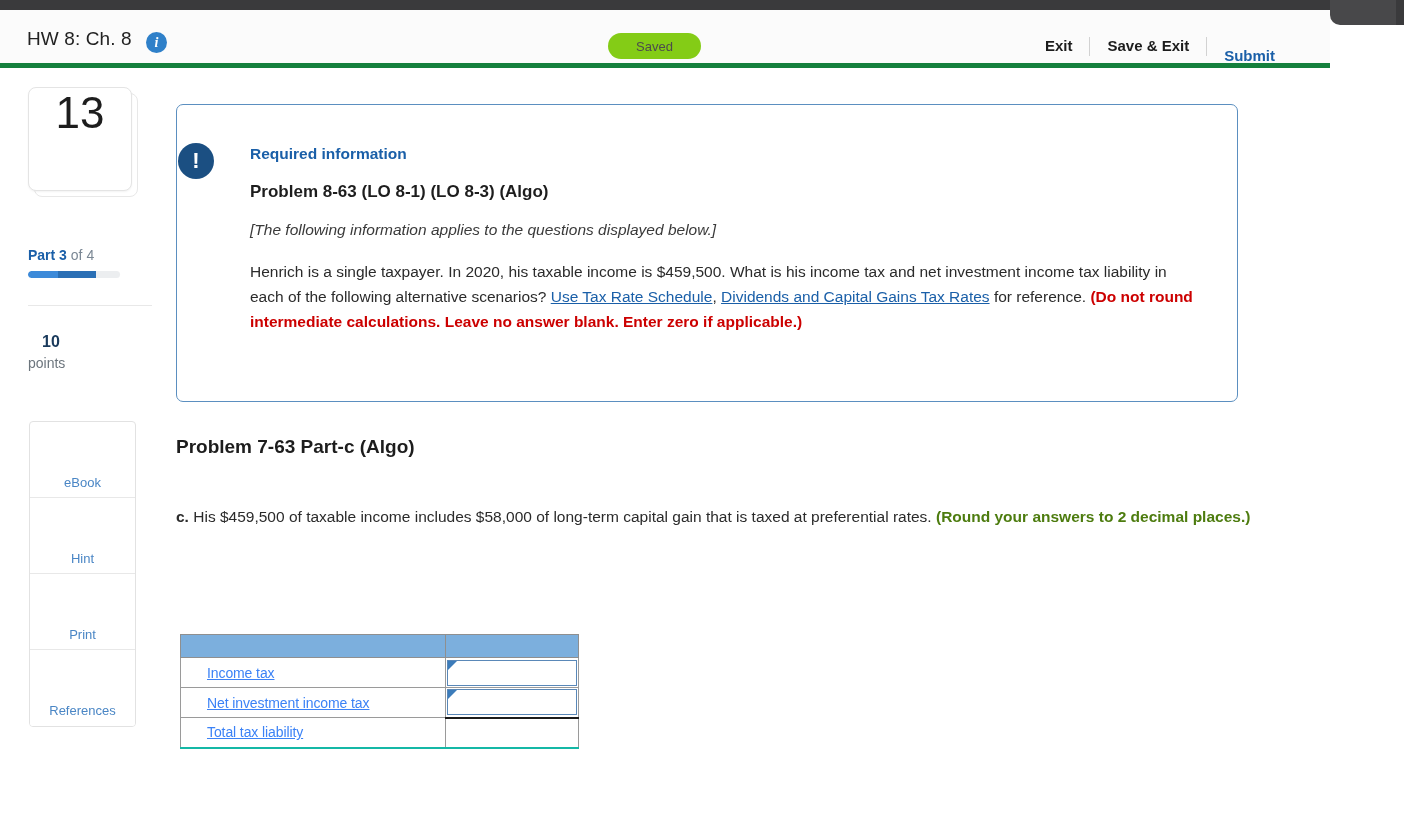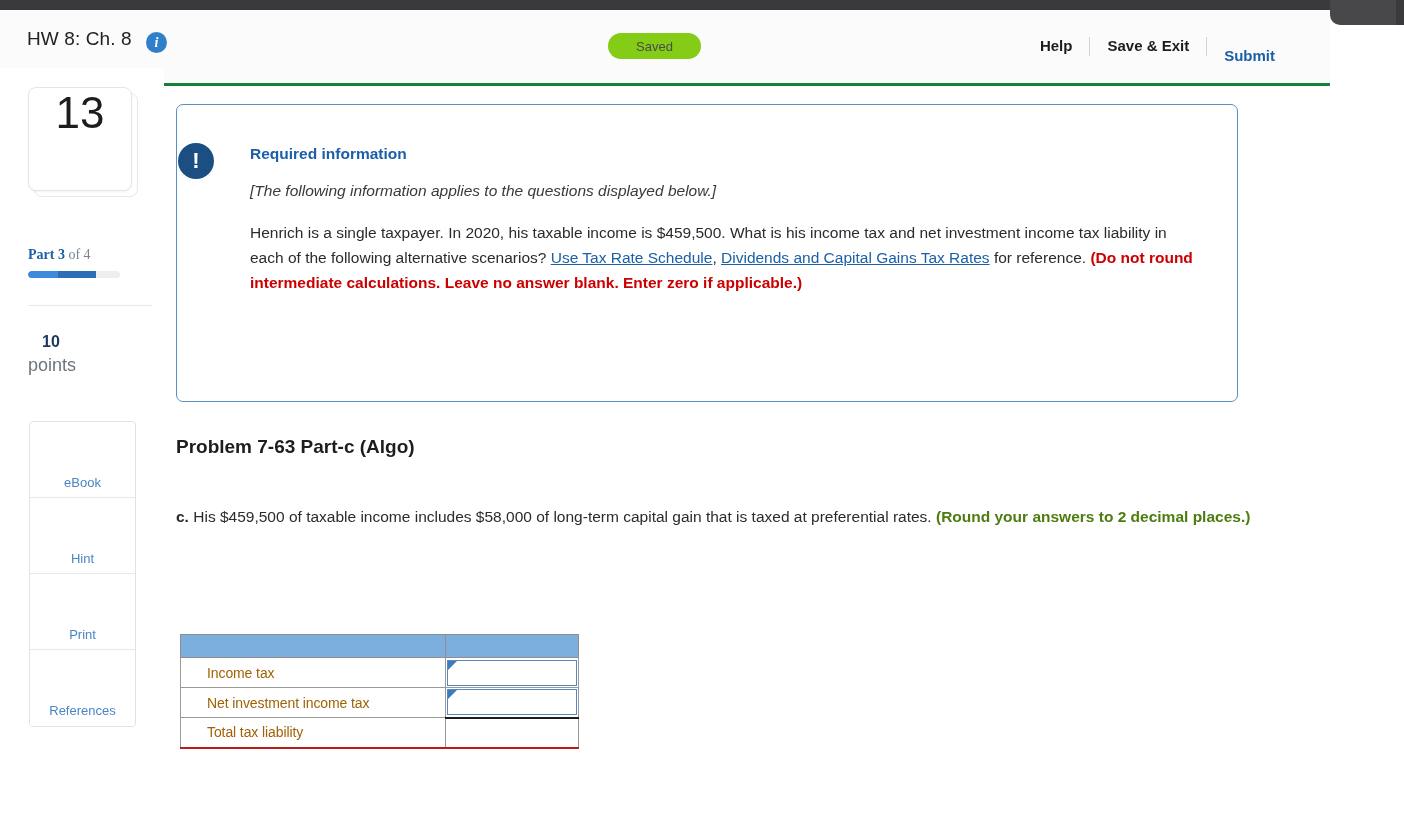--- a/index.html
+++ b/index.html
@@ -30,23 +30,23 @@
   }
   .chrome-tab-right {
     position: absolute; left: 1396px; top: 0;
     width: 8px; height: 25px;
     background: #3a3a3c;
   }
 
   
   .appbar {
     position: absolute; left: 0; top: 10px;
-    width: 1330px; height: 76px;
+    width: 1330px; height: 58px;
     background: #fbfbfb;
-    border-bottom: 3px solid #15803d;
+    border-bottom: 5px solid #15803d;
   }
   .appbar-title {
     position: absolute; left: 27px; top: 18px;
     font-size: 19px; color: #222222; font-weight: 400;
     letter-spacing: 0.1px;
     white-space: nowrap;
   }
   .info-badge {
     position: absolute; left: 146px; top: 22px;
     width: 21px; height: 21px; border-radius: 50%;
@@ -99,41 +99,41 @@
     background: #ffffff;
     border: 1px solid #e4e4e4;
     border-radius: 8px;
     display: flex; justify-content: center;
     box-shadow: 0 1px 2px rgba(0,0,0,0.05);
   }
   .qcard-num { font-size: 44px; color: #1d1d1d; font-weight: 400; }
 
   .part-label {
     position: absolute; left: 28px; top: 179px;
-    font-size: 14px; color: #7a8794; white-space: nowrap; font-family: Liberation Serif, serif;
+    font-size: 14px; color: #7a8794; white-space: nowrap;
   }
   .part-label b { color: #1a5fa8; font-weight: 700; }
   .progress {
     position: absolute; left: 28px; top: 203px;
     width: 92px; height: 7px; border-radius: 4px;
     background: #eceef0; overflow: hidden;
   }
   .progress .seg1 { position:absolute; left:0; top:0; width:30px; height:7px; background:#3c8ad9; border-radius:4px 0 0 4px;}
   .progress .seg2 { position:absolute; left:30px; top:0; width:38px; height:7px; background:#2a6fb5;}
   .divider-h {
     position: absolute; left: 28px; top: 237px;
     width: 124px; height: 1px; background: #e8e8e8;
   }
   .points-num {
     position: absolute; left: 42px; top: 265px;
     font-size: 16px; font-weight: 700; color: #1a3a5c;
   }
   .points-lbl {
     position: absolute; left: 28px; top: 287px;
-    font-size: 18px; color: #6c757d;
+    font-size: 14px; color: #6c757d;
   }
   .tool-group {
     position: absolute; left: 29px; top: 353px;
     width: 107px;
     border: 1px solid #e2e2e2;
     border-radius: 4px;
     overflow: hidden;
     background: #ffffff;
   }
   .tool-btn {
@@ -210,59 +210,60 @@
     vertical-align: middle;
   }
   .ans-table col.lbl { width: 265px; }
   .ans-table col.val { width: 133px; }
   .ans-table tr.head td {
     background: #7cafdd;
     height: 23px;
     border-color: #8f8f8f;
   }
   .ans-table td.lblcell {
-    font-size: 14px; color: #a16207;
+    font-size: 14px; color: #3b82f6;
     padding-left: 26px;
     background: #ffffff;
     letter-spacing: -0.1px;
+    text-decoration: underline;
   }
   .ans-table td.valcell { background: #ffffff; position: relative; padding: 0; }
   .cellinput {
     position: relative;
     margin: 1px;
     height: 26px;
     border: 1px solid #5a88b8;
     background: #ffffff;
   }
   .cellinput::before {
     content: "";
     position: absolute; left: 0; top: 0;
     width: 0; height: 0;
     border-top: 9px solid #3c7cba;
     border-right: 9px solid transparent;
   }
   .ans-table tr.total td.valcell { background: #ffffff; }
-  .ans-table tr.total td { border-bottom: 2px solid #b91c1c; }
+  .ans-table tr.total td { border-bottom: 2px solid #14b8a6; }
   .ans-table tr.lastinput td.valcell { border-bottom: 2px solid #1c1c1c; }
 </style>
 </head>
 <body>
 
 <div id="page">
 
   <div class="chrome-strip"></div>
   <div class="chrome-tab"></div>
   <div class="chrome-tab-right"></div>
 
   <div class="appbar">
     <div class="appbar-title">HW 8: Ch. 8</div>
     <div class="info-badge">i</div>
     <div class="saved-pill">Saved</div>
     <div class="appbar-actions">
-      <div class="act">Help</div>
+      <div class="act">Exit</div>
       <div class="sep"></div>
       <div class="act">Save &amp; Exit</div>
       <div class="sep"></div>
       <div class="act link">Submit</div>
     </div>
   </div>
 
   <div class="sidebar">
     <div class="qcard-wrap">
       <div class="qcard-shadow"></div>
@@ -291,20 +292,21 @@
       <div class="tool-btn">References</div>
     </div>
   </div>
 
   <div class="main">
 
     <div class="reqbox">
       <div class="reqbox-bang">!</div>
       <div class="reqbox-inner">
         <div class="req-kicker">Required information</div>
+        <div class="req-title">Problem 8-63 (LO 8-1) (LO 8-3) (Algo)</div>
         <div class="req-italic">[The following information applies to the questions displayed below.]</div>
         <div class="req-body"><span>Henrich is a single taxpayer. In 2020, his taxable income is $459,500. What is his income tax and net investment income tax liability in each of the following alternative scenarios? </span><a href="#">Use Tax Rate Schedule</a><span>, </span><a href="#">Dividends and Capital Gains Tax Rates</a><span> for reference. </span><span class="warn">(Do not round intermediate calculations. Leave no answer blank. Enter zero if applicable.)</span></div>
       </div>
     </div>
 
     <div class="part-heading">Problem 7-63 Part-c (Algo)</div>
 
     <div class="part-question"><b class="c">c.</b><span> His $459,500 of taxable income includes $58,000 of long-term capital gain that is taxed at preferential rates. </span><span class="warn">(Round your answers to 2 decimal places.)</span></div>
 
     <table class="ans-table">

